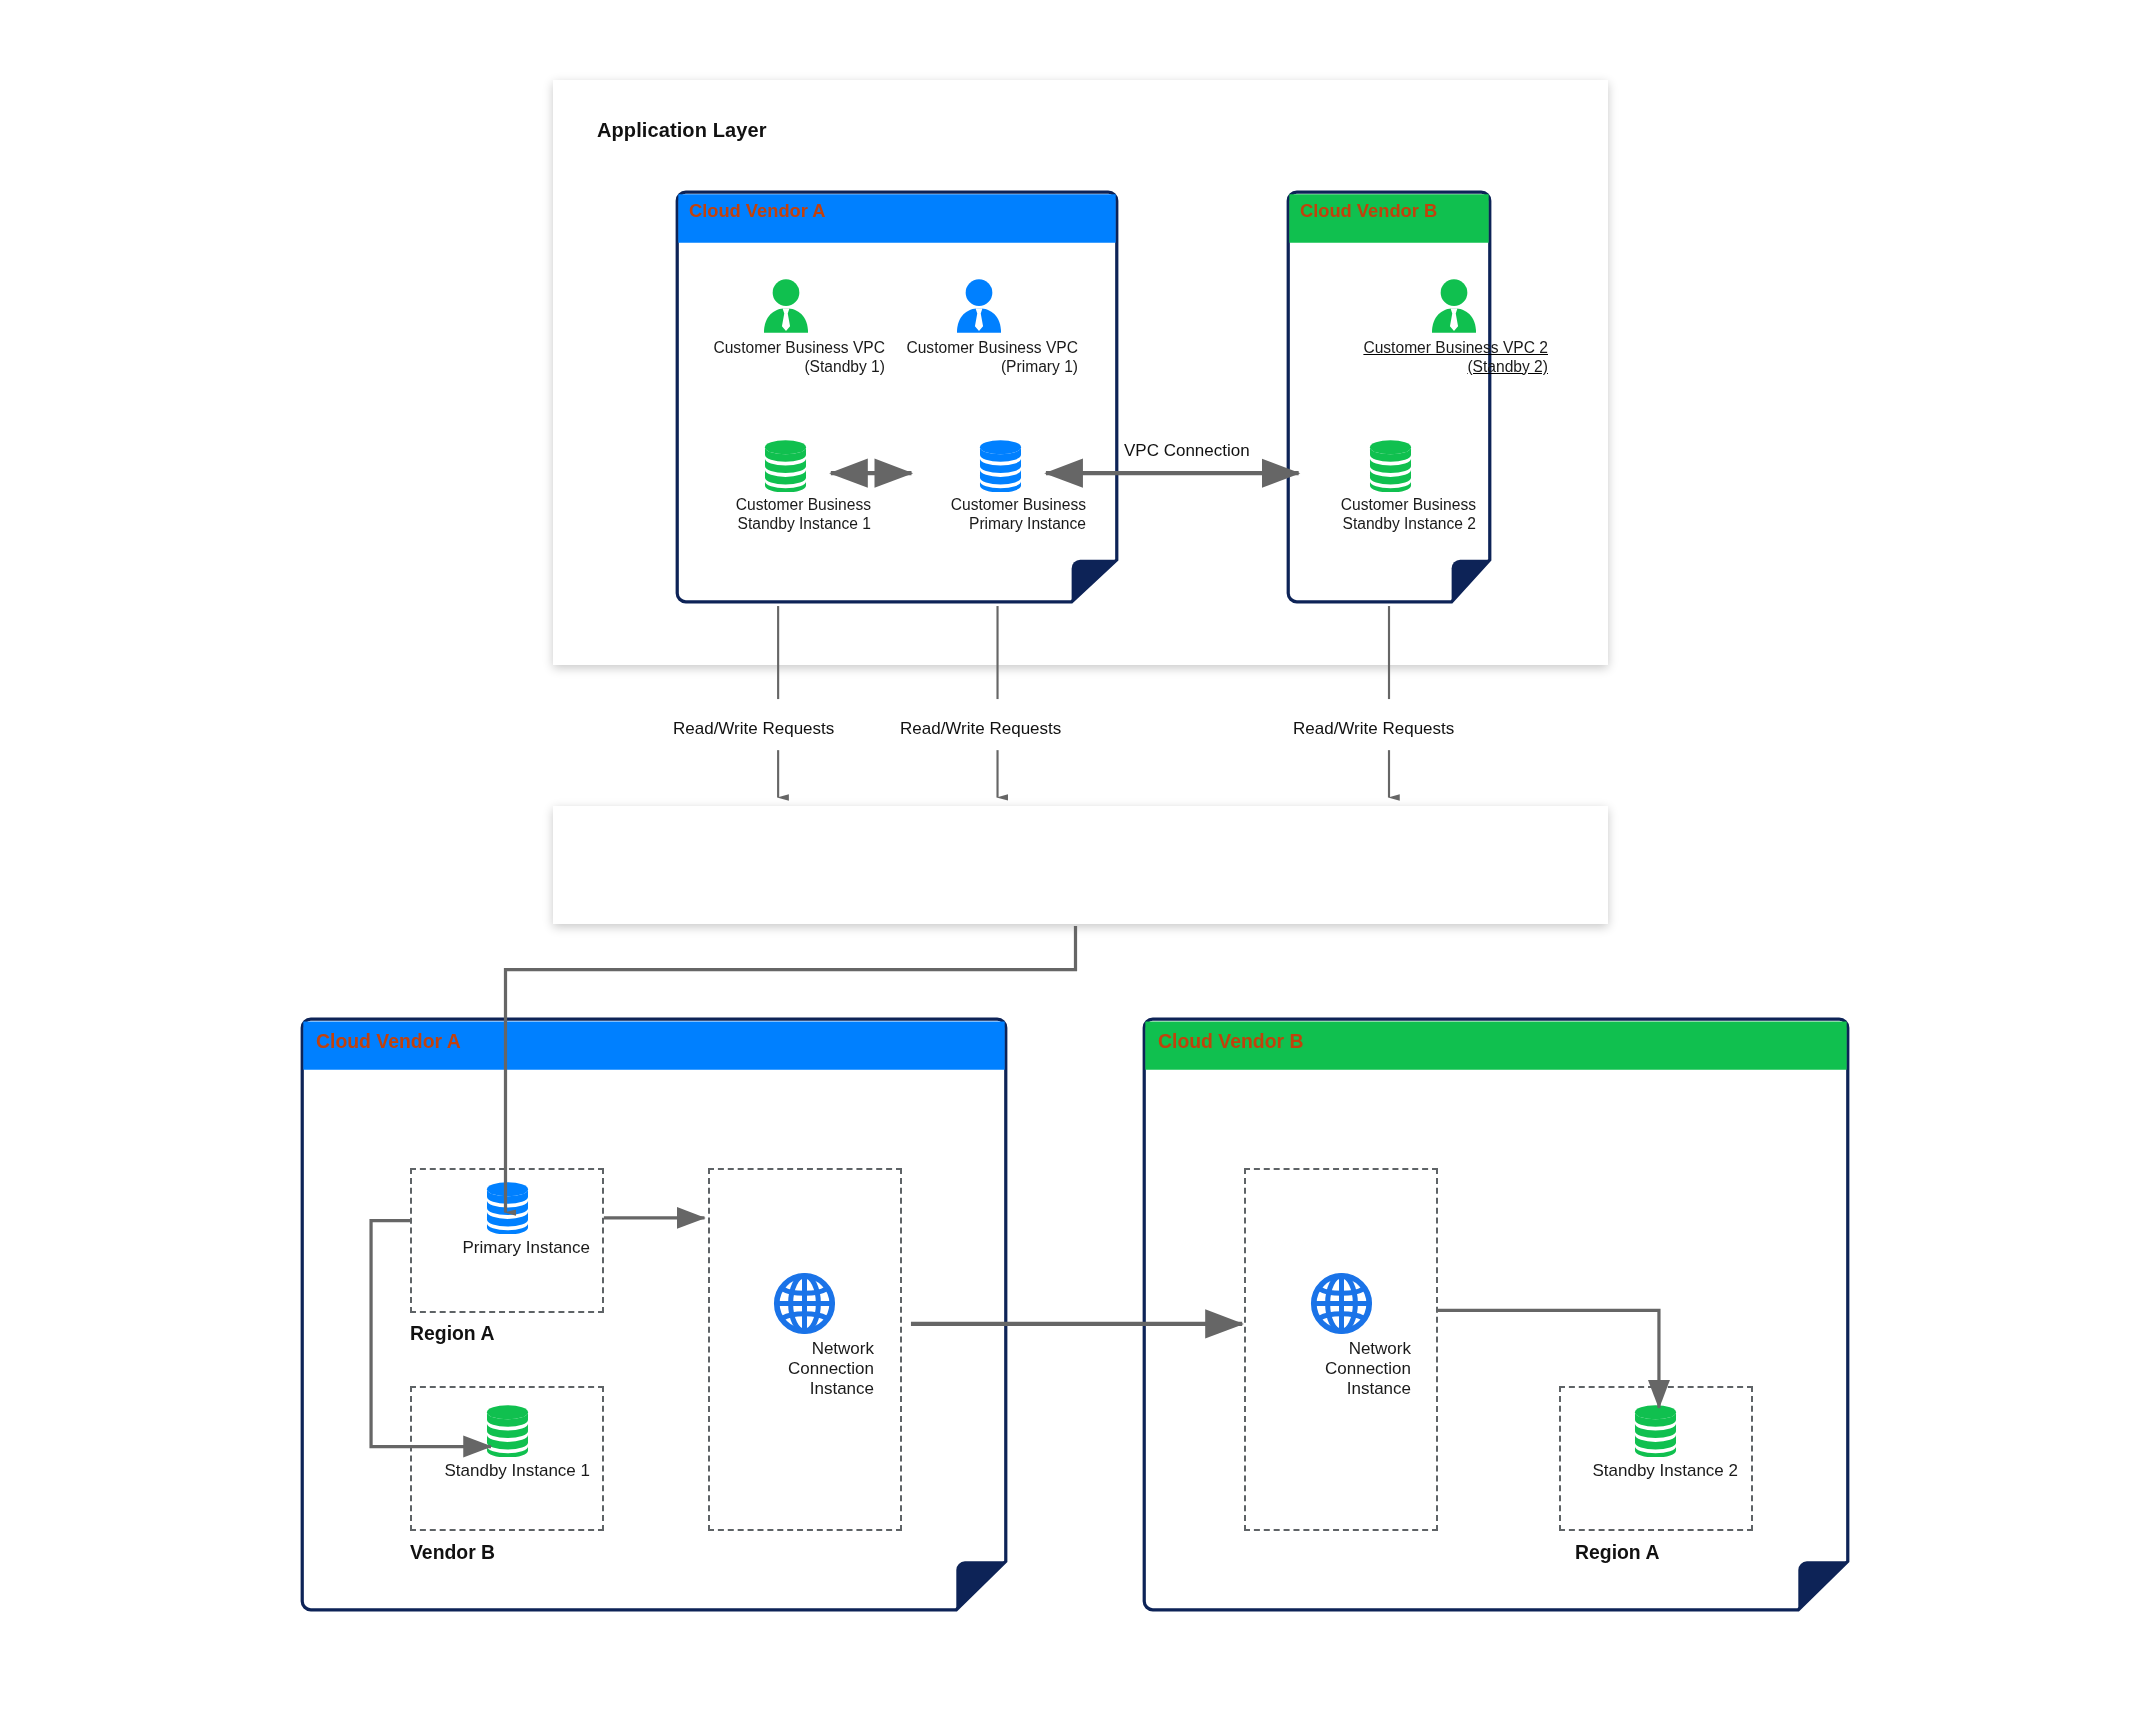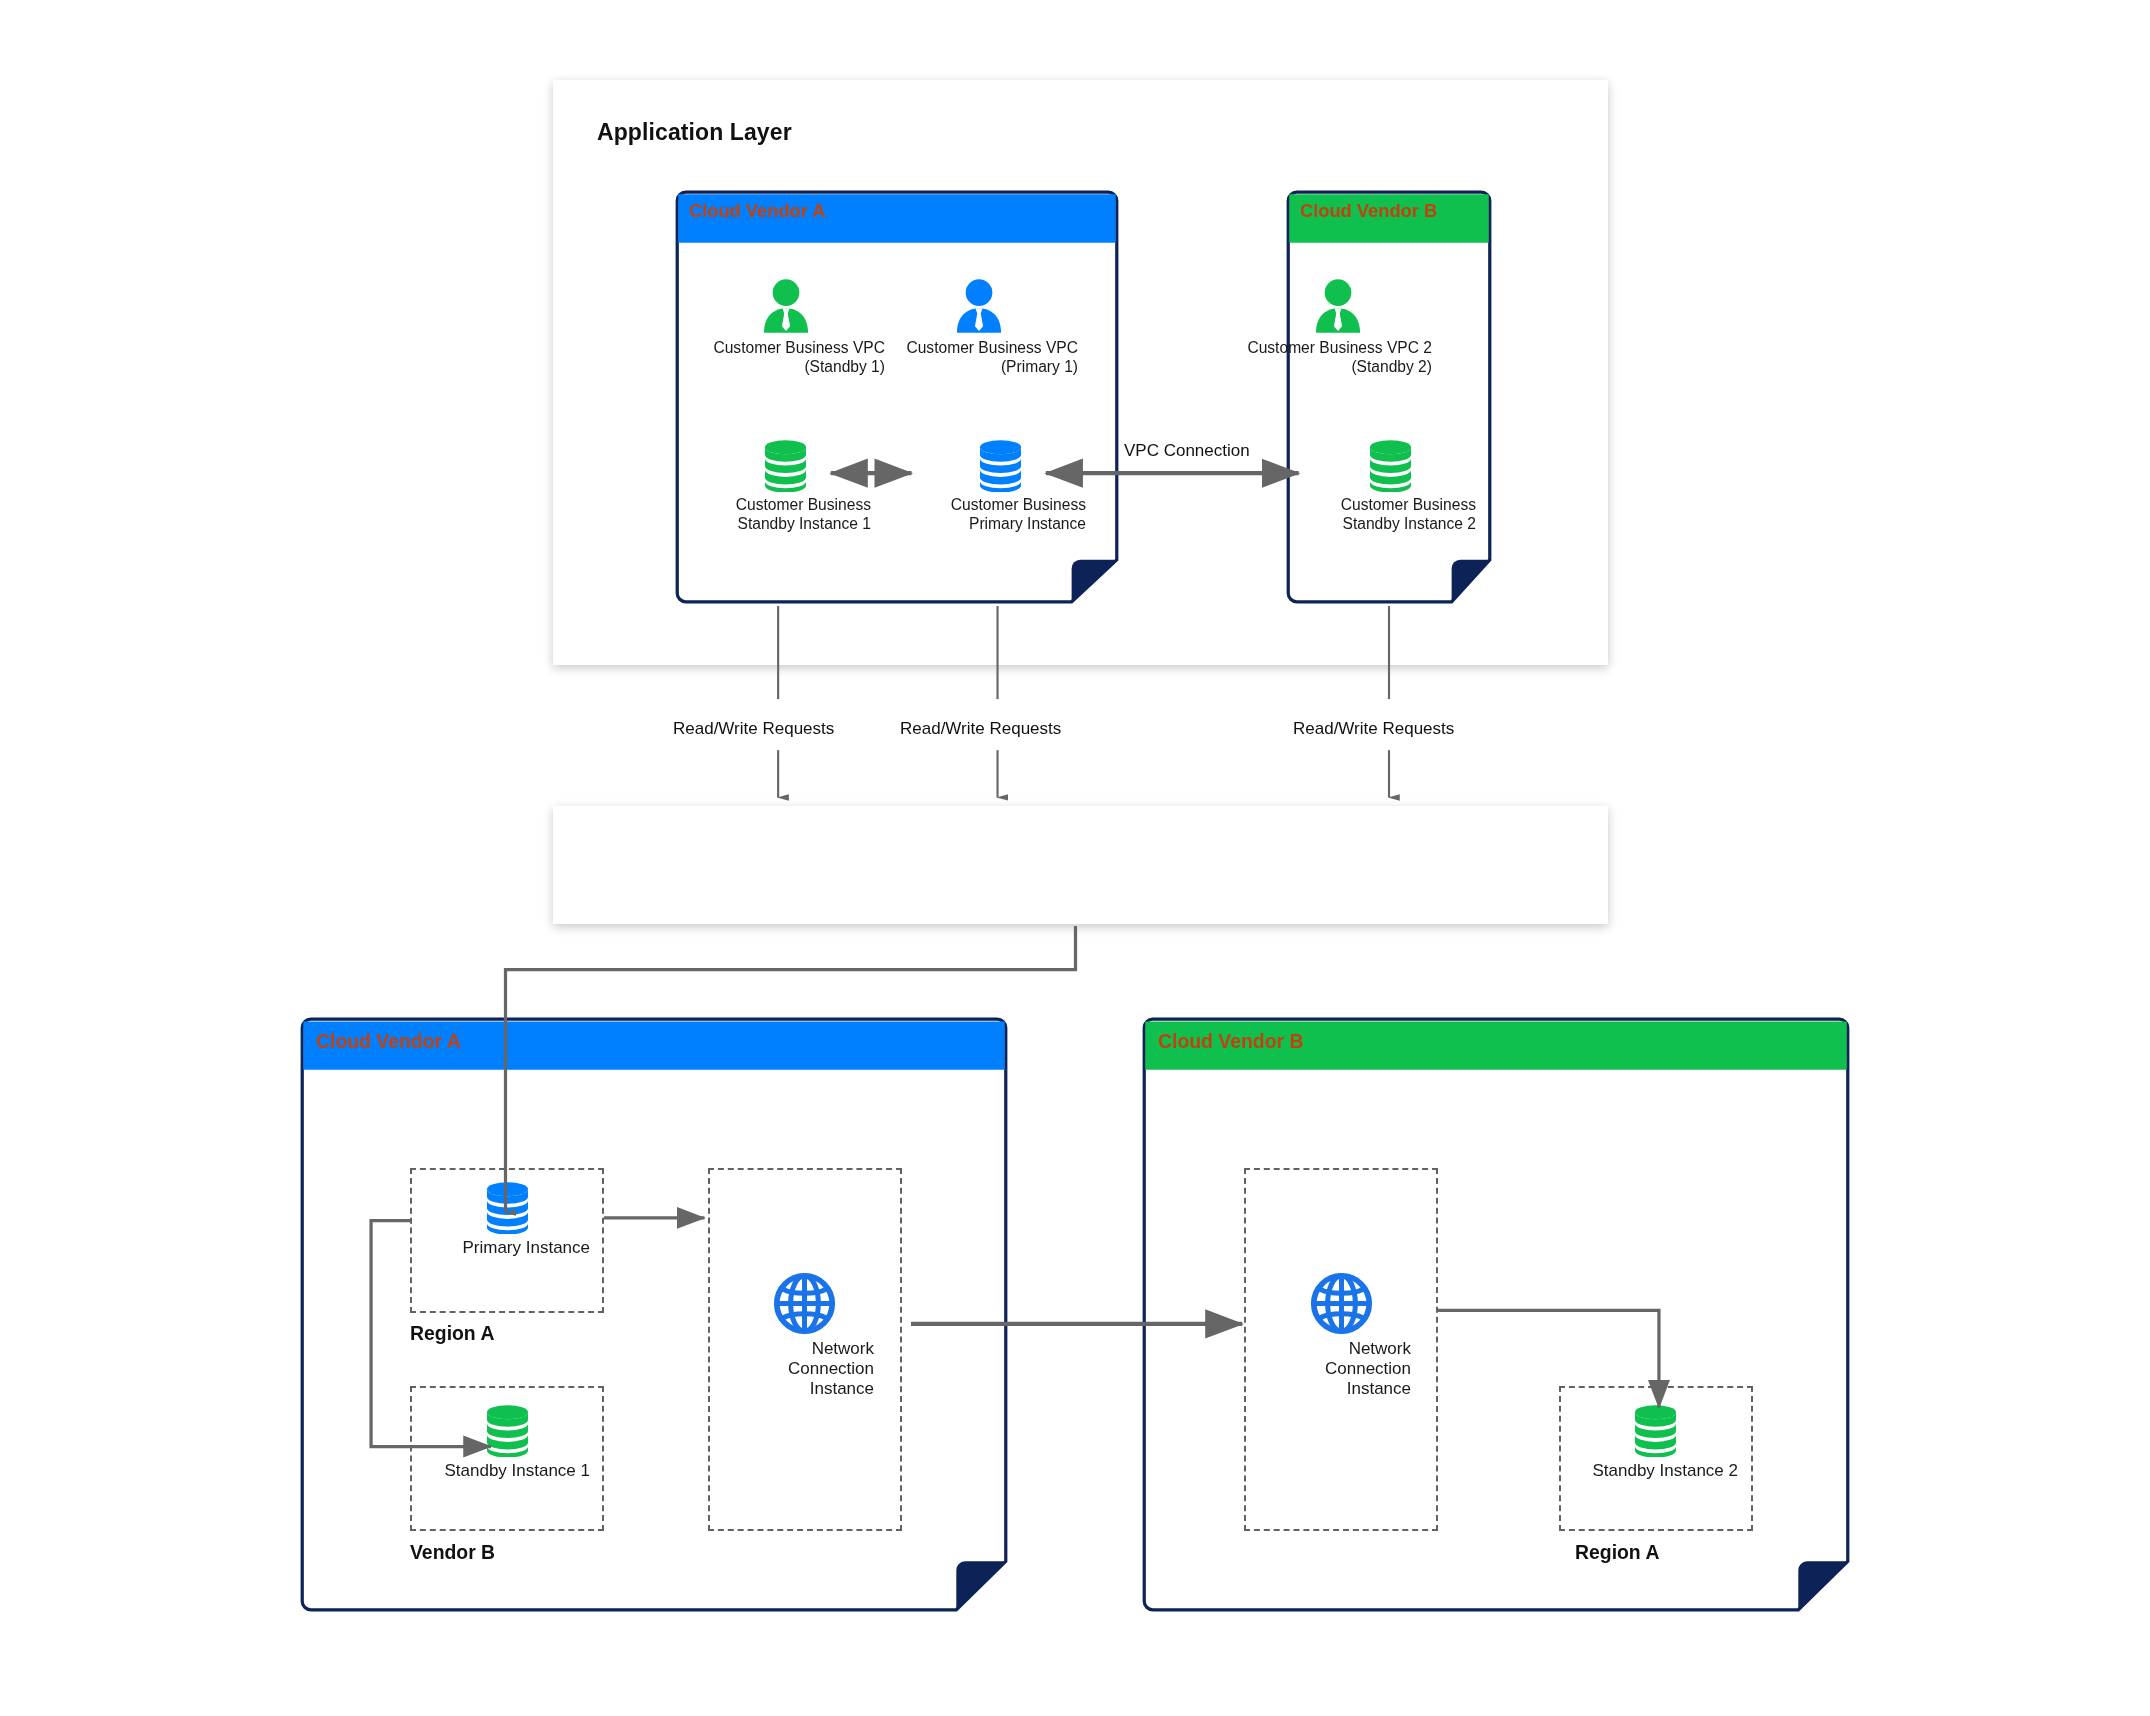--- a/index.html
+++ b/index.html
@@ -24,21 +24,21 @@
 
   
   #app-layer-panel {
     left: 553px; top: 80px;
     width: 1055px; height: 585px;
     background: #ffffff;
     box-shadow: 0 3.2px 9.7px rgba(0,0,0,0.22);
   }
   #app-layer-title {
     left: 597px; top: 119px;
-    font-size: 23px;
+    font-size: 20px;
     font-weight: bold;
     color: #111111;
     letter-spacing: 0.1px;
   }
 
   
   #global-address-panel {
     left: 553px; top: 806px;
     width: 1055px; height: 118px;
     background: #ffffff;
@@ -186,21 +186,21 @@
   <div class="node" style="left:879px; top:277px; width:199px;">
     <svg class="icon-svg" width="58" height="58" viewBox="0 0 100 100">
       <circle cx="50" cy="27" r="23" fill="#0080FF"></circle>
       <path d="M12 96 C12 68 29 54 50 54 C71 54 88 68 88 96 Z" fill="#0080FF"></path>
       <path d="M44 54 L56 54 L53 63 L57 85 L50 93 L43 85 L47 63 Z" fill="#ffffff"></path>
     </svg>
     <div class="caption">Customer Business VPC
 (Primary 1)</div>
   </div>
 
-  <div class="node" style="left:1244px; top:277px; width:188px;">
+  <div class="node" style="left:1360px; top:277px; width:188px;text-decoration:underline;">
     <svg class="icon-svg" width="58" height="58" viewBox="0 0 100 100">
       <circle cx="50" cy="27" r="23" fill="#10C04F"></circle>
       <path d="M12 96 C12 68 29 54 50 54 C71 54 88 68 88 96 Z" fill="#10C04F"></path>
       <path d="M44 54 L56 54 L53 63 L57 85 L50 93 L43 85 L47 63 Z" fill="#ffffff"></path>
     </svg>
     <div class="caption">Customer Business VPC 2
 (Standby 2)</div>
   </div>
 
   <div class="node" style="left:699px; top:438px; width:172px;">

